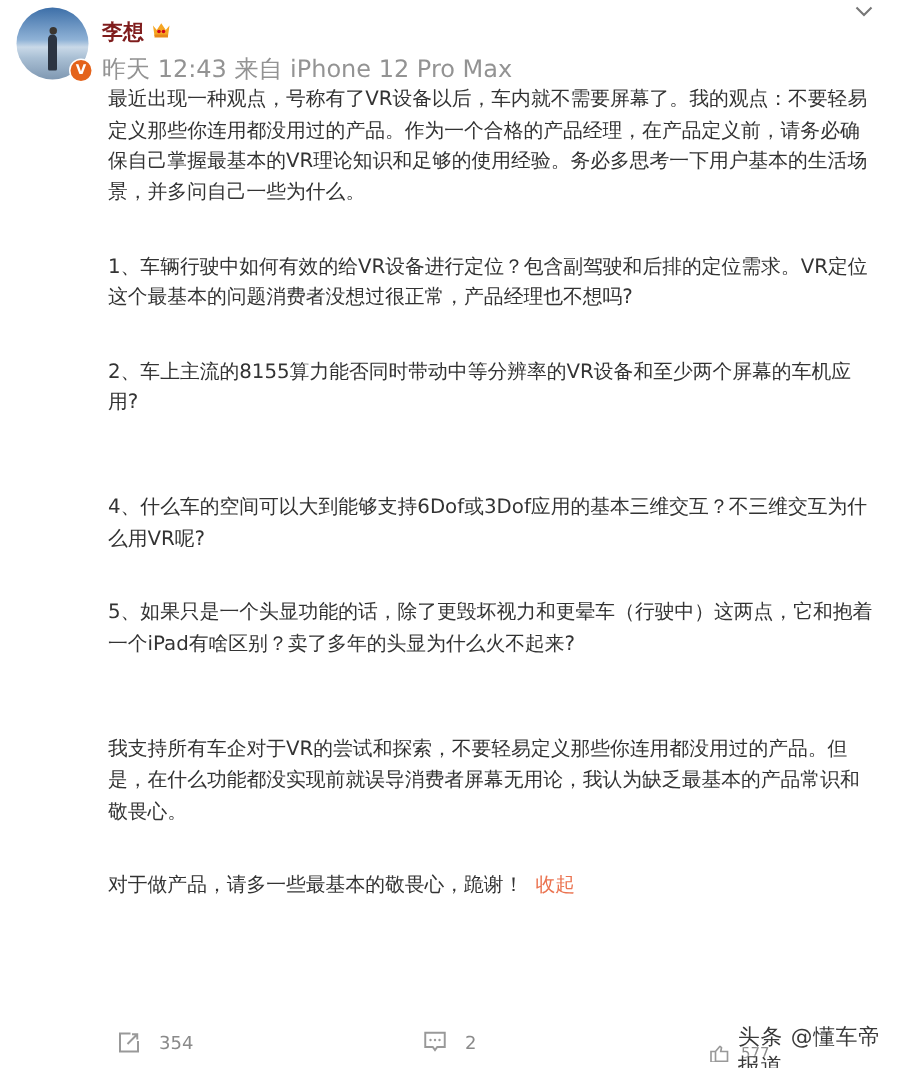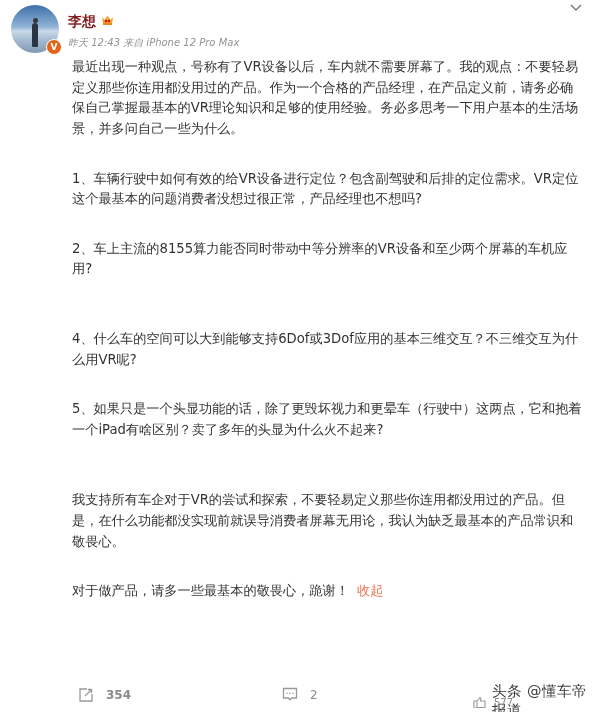--- a/index.html
+++ b/index.html
@@ -8,21 +8,21 @@
   .avatar { position:absolute; left:11px; top:5px; width:48px; height:48px; border-radius:50%;
             background:linear-gradient(180deg,#3d6fa8 0%,#8fb2d6 45%,#c9d9e8 55%,#a9bfd4 70%,#7f98b2 100%);
             overflow:hidden; }
   .avatar .person { position:absolute; left:21px; top:18px; width:6px; height:24px; background:#2b3442; border-radius:3px 3px 1px 1px; }
   .avatar .head { position:absolute; left:22px; top:13px; width:5px; height:5px; border-radius:50%; background:#3a3530; }
   .vbadge { position:absolute; left:46px; top:39px; width:14px; height:14px; border-radius:50%;
             background:#e4631b; border:1.5px solid #fff; color:#fff; font-size:9px; font-weight:bold;
             text-align:center; line-height:14px; box-sizing:content-box; }
   .name { position:absolute; left:68px; top:13px; font-size:14px; font-weight:bold; color:#7f1d1d; }
   .crown { position:absolute; left:101px; top:14px; width:13px; height:12px; }
-  .meta { position:absolute; left:68px; top:36px; font-size:10px; color:#939393;font-style:italic; }
+  .meta { position:absolute; left:68px; top:36px; font-size:16px; color:#939393; }
   .chev { position:absolute; left:569px; top:3px; width:14px; height:10px; }
   .content { position:absolute; left:68px; top:53px; width:518px; font-size:13.2px; line-height:20.7px; color:#333; }
   .content p { margin:4px; }
   .content .gap { height:20.7px; }
   .collapse { color:#eb7350; margin-left:8px; cursor:pointer; }
   .actions { position:absolute; left:0; top:687px; width:600px; height:20px; font-size:12px; color:#8a8a8a; }
   .act { position:absolute; top:0; display:flex; align-items:center; }
   .act svg { margin-right:12px; }
   .watermark { position:absolute; left:492px; top:682px; font-size:14.5px; color:#3a3a3a; letter-spacing:0.5px;
                text-shadow:0 0 2px #fff,0 0 2px #fff; }
@@ -60,21 +60,21 @@
   <div class="gap"></div>
   <p>5、如果只是一个头显功能的话，除了更毁坏视力和更晕车（行驶中）这两点，它和抱着一个iPad有啥区别？卖了多年的头显为什么火不起来?</p>
   <div class="gap"></div>
   <div class="gap"></div>
   <p>我支持所有车企对于VR的尝试和探索，不要轻易定义那些你连用都没用过的产品。但是，在什么功能都没实现前就误导消费者屏幕无用论，我认为缺乏最基本的产品常识和敬畏心。</p>
   <div class="gap"></div>
   <p><span>对于做产品，请多一些最基本的敬畏心，跪谢！</span><span class="collapse">收起</span></p>
 </div>
 
 <div class="actions">
-  <div class="act" style="left:78px;font-weight:bold;">
+  <div class="act" style="left:78px;">
     <svg width="16" height="16" viewBox="0 0 16 16">
       <path d="M9 2 H2 V14 H14 V7" fill="none" stroke="#999" stroke-width="1.3"></path>
       <path d="M7 9 L13 3 M10 2.5 H13.5 V6" fill="none" stroke="#999" stroke-width="1.3"></path>
     </svg>
     <span>354</span>
   </div>
   <div class="act" style="left:282px;">
     <svg width="16" height="15" viewBox="0 0 16 15">
       <path d="M1.5 1.5 H14.5 V11 H9.5 L8 13 L6.5 11 H1.5 Z" fill="none" stroke="#999" stroke-width="1.3"></path>
       <circle cx="5" cy="6.3" r="0.8" fill="#999"></circle>

